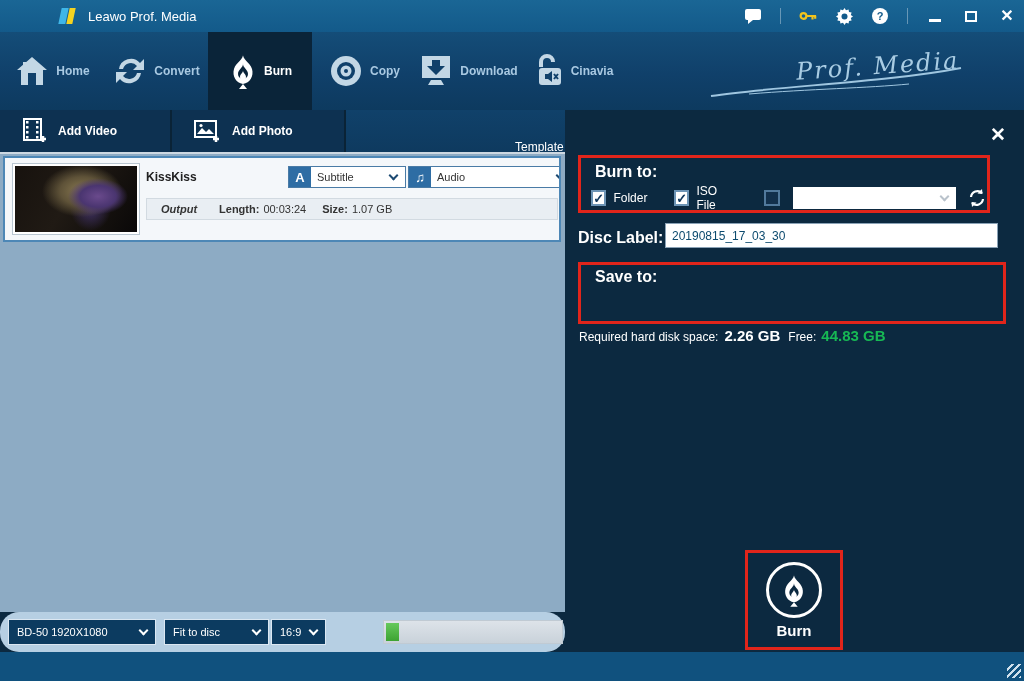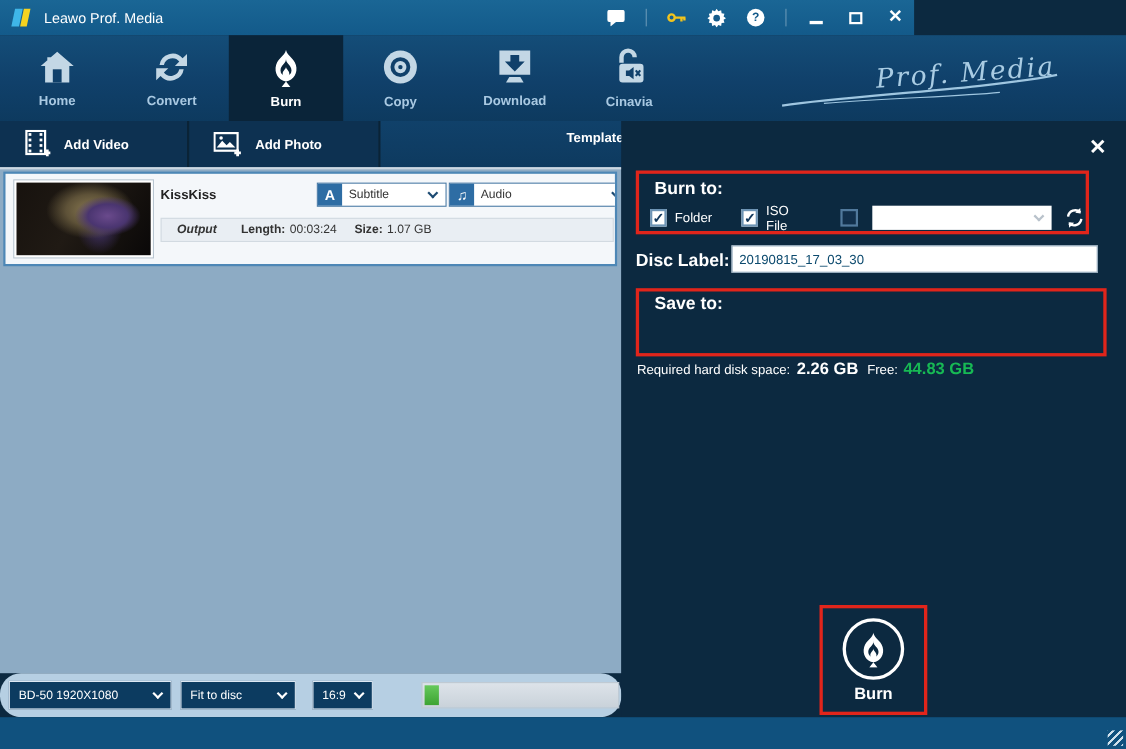--- a/index.html
+++ b/index.html
@@ -1,58 +1,58 @@
 <!DOCTYPE html>
 <html><head>
 <meta charset="utf-8">
 <style>
   * { margin:0; padding:0; box-sizing:border-box; }
   html,body { width:1024px; height:681px; font-family:"Liberation Sans", sans-serif; }
   #app { position:relative; width:1024px; height:681px; overflow:hidden; background:#0c2940; }
 
   
-  .titlebar { position:absolute; left:0; top:0; width:831px; height:32px;
-    background:linear-gradient(180deg,#1a6695,#135a8a); display:flex; align-items:center; }
+  .titlebar { position:absolute; left:0; top:0; width:1024px; height:32px;
+    background:linear-gradient(180deg,#1a6695,#135a8a); display:flex; align-items:center;padding-left:48px; }
   .logo { width:20px; height:18px; margin-left:10px; position:relative; }
   .logo .bar1 { position:absolute; left:2px; top:1px; width:7px; height:16px; background:#3fb6e8; transform:skewX(-12deg); }
   .logo .bar2 { position:absolute; left:10px; top:1px; width:6px; height:16px; background:#f5d321; transform:skewX(-12deg); }
   .title-text { color:#ffffff; font-size:13px; margin-left:10px; }
   .tb-right { position:absolute; right:8px; top:0; height:32px; display:flex; align-items:center; gap:18px; }
   .tb-sep { width:1px; height:16px; background:rgba(255,255,255,.35); }
   .tb-btn { display:flex; align-items:center; justify-content:center; width:18px; height:18px; cursor:pointer; }
   .min-glyph { width:12px; height:3px; background:#fff; margin-top:8px; }
   .max-glyph { width:12px; height:11px; border:2px solid #fff; }
   .close-glyph { color:#fff; font-size:16px; font-weight:bold; line-height:1; }
   .help-circle { width:16px; height:16px; border-radius:50%; background:#fff; color:#135a8a; font-weight:bold;
     font-size:11px; display:flex; align-items:center; justify-content:center; }
 
   
   .nav { position:absolute; left:0; top:32px; width:1024px; height:78px;
     background:linear-gradient(180deg,#144d78 0%,#10406a 55%,#0d3a5f 100%); display:flex; }
-  .tab { width:104px; height:78px; display:flex; flex-direction:column; align-items:center; justify-content:center;
+  .tab { width:104px; height:78px; display:flex; flex-direction:row; align-items:center; justify-content:center;
     gap:6px; cursor:pointer; }
   .tab svg { display:block; }
   .tab .tlabel { font-size:12px; font-weight:bold; color:#a9c9e2; }
   .tab.active { background:#0a2439; }
   .tab.active .tlabel { color:#ffffff; }
   .brand { position:absolute; right:55px; top:12px; width:260px; height:60px; }
   .brand .btext { position:absolute; right:10px; top:8px; font-family:"DejaVu Serif", serif; font-style:italic;
     font-size:24px; color:#a9cce3; letter-spacing:2px; transform:rotate(-4deg); }
   .brand svg { position:absolute; left:0; top:0; }
 
   
   .left-col { position:absolute; left:0; top:110px; width:565px; height:542px; overflow:hidden; }
   .toolbar { position:relative; width:100%; height:42px; background:#0d3151; display:flex; }
   .tool-seg { height:42px; display:flex; align-items:center; gap:12px; padding-left:22px;
     border-right:2px solid #0a2336; cursor:pointer; }
   .seg-video { width:172px; }
   .seg-photo { width:174px; }
   .seg-rest { flex:1; background:linear-gradient(180deg,#10416a,#0e3a5f); border-right:none; }
   .tool-label { color:#ffffff; font-size:12px; font-weight:bold; }
-  .template-label { position:absolute; left:515px; top:8px; color:#ffffff; font-size:12px; font-weight:bold; white-space:nowrap; }
+  .template-label { position:absolute; left:515px; top:30px; color:#ffffff; font-size:12px; font-weight:normal; white-space:nowrap; }
 
   .list { position:relative; width:100%; height:460px; background:#8dabc4; border-top:2px solid #ccd8e2; }
   .vrow { position:absolute; left:3px; top:2px; width:558px; height:86px; background:#4d87b6; padding:2px; cursor:pointer; }
   .vrow-inner { position:relative; width:100%; height:100%; background:#f4f7fa; overflow:hidden; }
   .thumb { position:absolute; left:7px; top:5px; width:128px; height:72px; background:#ffffff; border:1px solid #b9c6d1; padding:2px; }
   .thumb-img { width:100%; height:100%;
     background:
       radial-gradient(ellipse 30px 18px at 68% 46%, #6a4a8c 0%, #4a3570 60%, transparent 100%),
       radial-gradient(ellipse 40px 26px at 55% 38%, #8a7a52 0%, #5e5238 55%, transparent 100%),
       radial-gradient(ellipse 26px 30px at 62% 62%, #45356e 0%, transparent 80%),
@@ -74,21 +74,21 @@
   .outbar b.sz { margin-left:16px; }
 
   
   .bottom-bar { position:relative; width:100%; height:40px; background:#b6cfe3;border-radius:19px; }
   .bdd { position:absolute; top:7px; height:26px; background:#0c3b60; border:1px solid #dbe7f2; display:flex;
     align-items:center; justify-content:space-between; padding:0 8px; cursor:pointer; }
   .bdd .bdd-text { color:#fff; font-size:11px; }
   .bdd .chev { border-color:#fff; margin:0; margin-top:-3px; }
   .bdd1 { left:8px; width:148px; }
   .bdd2 { left:164px; width:105px; }
-  .bdd3 { left:284px; width:55px; }
+  .bdd3 { left:271px; width:55px; }
   .space-bar { position:absolute; left:383px; top:8px; width:180px; height:24px;
     background:linear-gradient(180deg,#dde3e9,#c9d2da); border:1px solid #c0cad3; }
   .space-fill { position:absolute; left:2px; top:2px; width:13px; height:18px;
     background:linear-gradient(180deg,#66c95c,#3da332); }
 
   
   .panel { position:absolute; left:565px; top:110px; width:459px; height:542px; background:#0c2940; }
   .panel-close { position:absolute; left:423px; top:15px; width:20px; height:20px; color:#fff; font-size:19px;
     font-weight:bold; line-height:20px; text-align:center; cursor:pointer; }
   .redbox { position:absolute; border:3px solid #e1251b; }

